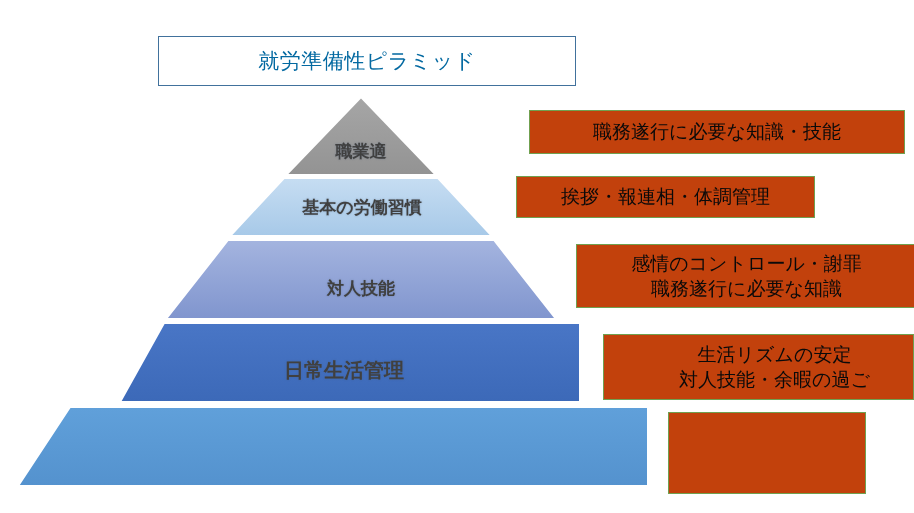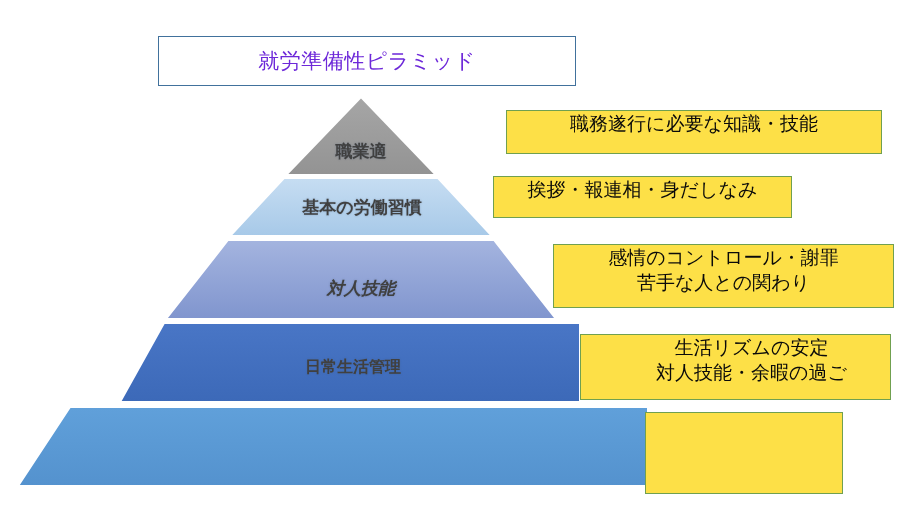--- a/index.html
+++ b/index.html
@@ -32,21 +32,21 @@
     height: 50px;
     border: 1.5px solid #41719C;
     background: #ffffff;
     box-sizing: border-box;
     display: flex;
     align-items: center;
     justify-content: center;
   }
   .title-text {
     font-size: 21px;
-    color: #6d28d9;
+    color: #0369a1;
     letter-spacing: 0.5px;
     white-space: nowrap;
   }
 
   
   #pyramid-svg {
     position: absolute;
     left: 0;
     top: 0;
     width: 914px;
@@ -56,34 +56,36 @@
   .tier-label {
     position: absolute;
     color: #404040;
     font-weight: bold;
     text-align: center;
     white-space: nowrap;
     text-shadow: 0 0 2px rgba(70,90,120,0.45);
   }
   #label-tier1 { left: 268px; top: 140px; width: 186px; font-size: 17px; }
   #label-tier2 { left: 228px; top: 196px; width: 268px; font-size: 17px; }
-  #label-tier3 { left: 185px; top: 277px; width: 352px; font-size: 17px; font-style: italic; }
-  #label-tier4 { left: 123px; top: 357px; width: 460px; font-size: 16px; }
+  #label-tier3 { left: 185px; top: 277px; width: 352px; font-size: 17px; }
+  #label-tier4 { left: 114px; top: 357px; width: 460px; font-size: 20px; }
   #label-tier5 { left: 70px; top: 423px; width: 576px; font-size: 16px; }
 
   
   .callout {
     position: absolute;
     border: 1.6px solid #70A050;
-    background: #fde047;
+    background: #c2410c;
     box-sizing: border-box;
     display: flex;
     flex-direction: column;
     align-items: center;
+    justify-content: center;
     color: #0a0a0a;
+    margin-left: 23px;
   }
   .callout .line {
     white-space: nowrap;
     line-height: 1.32;
   }
 
   #callout-1 { left: 506px; top: 110px; width: 376px; height: 44px; }
   #callout-1 .line { font-size: 19px; }
 
   #callout-2 { left: 493px; top: 176px; width: 299px; height: 42px; }
@@ -145,26 +147,26 @@
   <div class="tier-label" id="label-tier1">職業適</div>
   <div class="tier-label" id="label-tier2">基本の労働習慣</div>
   <div class="tier-label" id="label-tier3">対人技能</div>
   <div class="tier-label" id="label-tier4">日常生活管理</div>
 
   <div class="callout" id="callout-1">
     <div class="line">職務遂行に必要な知識・技能</div>
   </div>
 
   <div class="callout" id="callout-2">
-    <div class="line">挨拶・報連相・身だしなみ</div>
+    <div class="line">挨拶・報連相・体調管理</div>
   </div>
 
   <div class="callout" id="callout-3">
     <div class="line">感情のコントロール・謝罪</div>
-    <div class="line">苦手な人との関わり</div>
+    <div class="line">職務遂行に必要な知識</div>
   </div>
 
   <div class="callout" id="callout-4">
     <div class="line">生活リズムの安定</div>
     <div class="line">対人技能・余暇の過ご</div>
   </div>
 
   <div class="callout" id="callout-5">
   </div>
 

